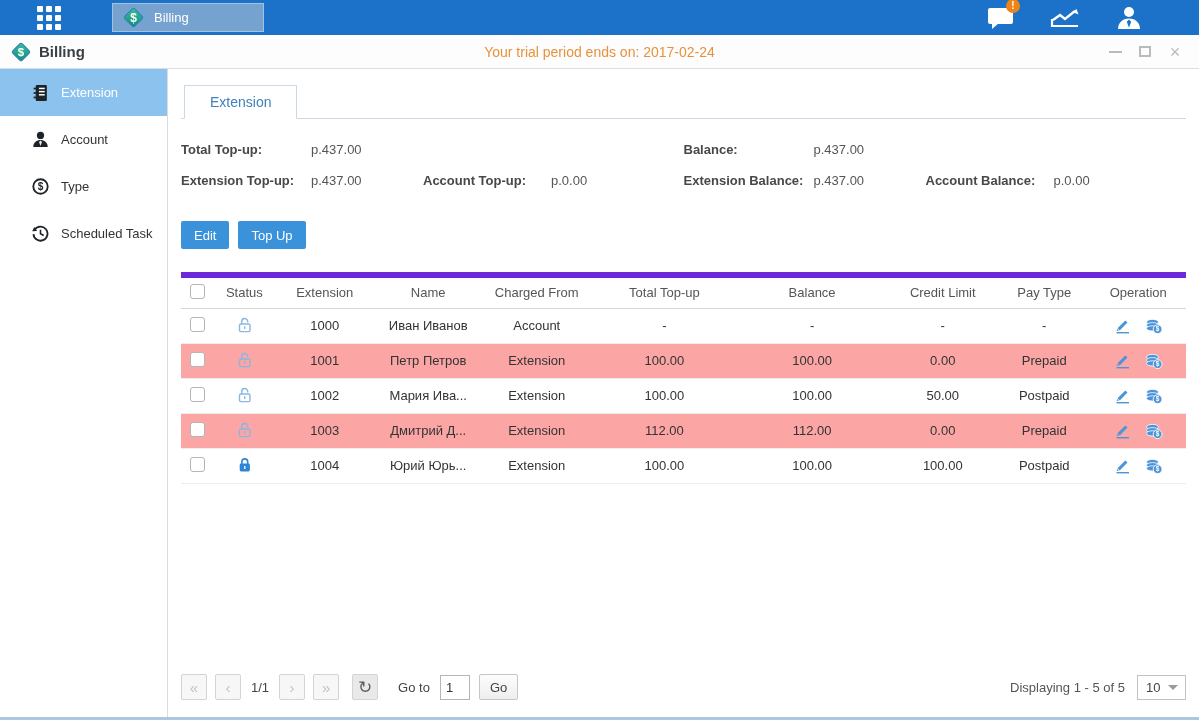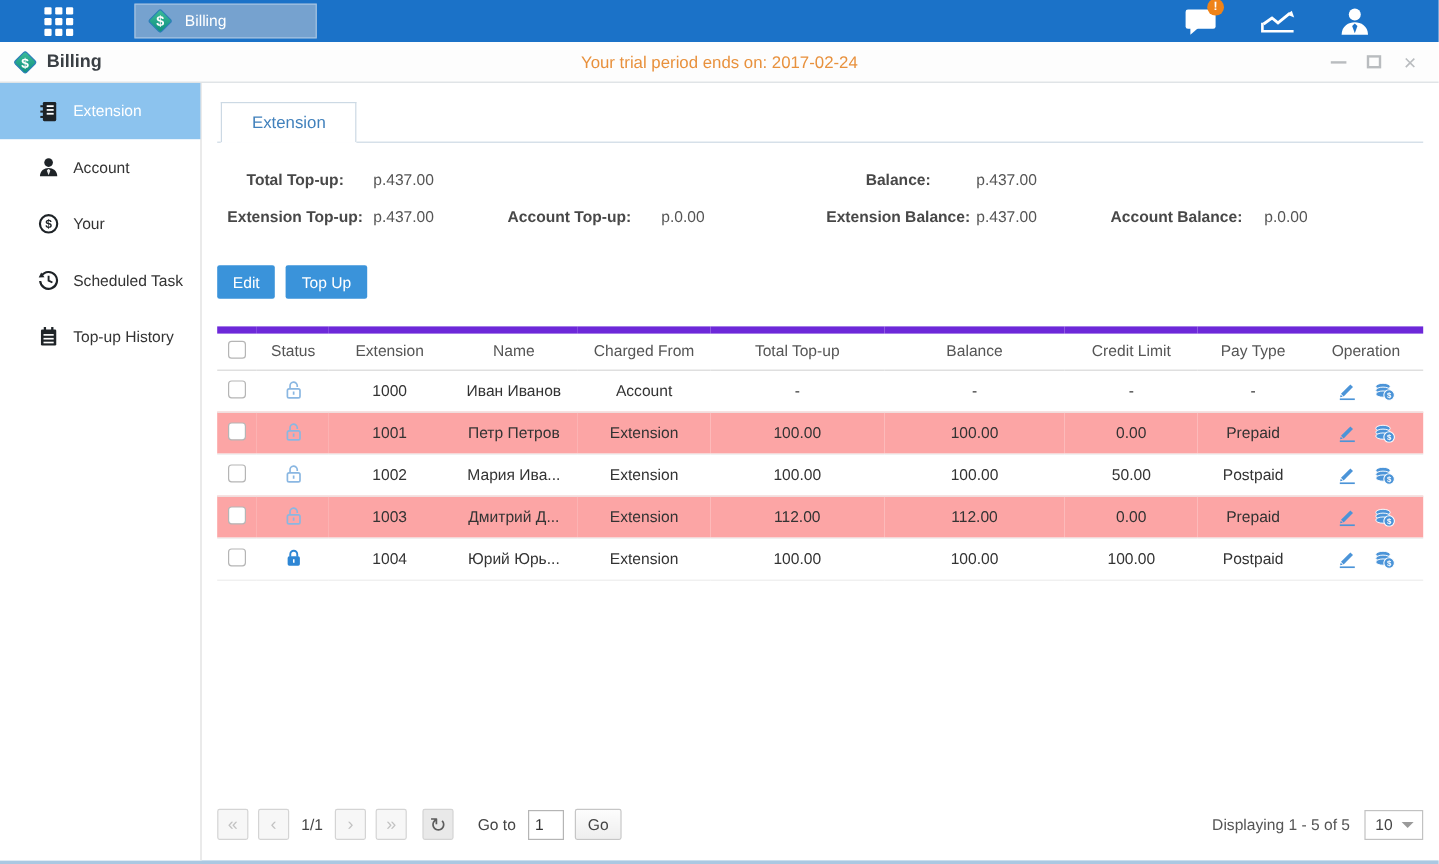--- a/index.html
+++ b/index.html
@@ -46,21 +46,21 @@
   .tab { height:34px; margin-bottom:-1px; background:#fff; border:1px solid #ccd9e4; border-bottom:1px solid #fff;
     color:#4181bc; font-size:14px; padding:0 25px; display:flex; align-items:center; margin-left:3px; cursor:pointer; }
 
   
   .summary { margin-top:22px; font-size:13px; }
   .sum-grid { display:flex; }
   .sum-col { width:50%; }
   .sum-row { display:flex; align-items:center; height:17px; margin-bottom:14px; }
   .sum-label { font-weight:bold; color:#484848; }
   .sum-val { color:#555; }
-  .w130 { width:130px;text-align:center; } .w112 { width:112px; } .w126 { width:128px; }
+  .w130 { width:130px; } .w112 { width:112px; } .w126 { width:128px; }
 
   
   .btn-row { display:flex; gap:9px; margin-top:18px; }
   .btn-blue { background:#3a93da; color:#fff; font-size:13px; border:none; border-radius:2px;
     padding:0 13px; height:28px; cursor:pointer; font-family:inherit;text-align:right; }
 
   
   .grid-table { margin-top:23px; width:100%; border-collapse:collapse; table-layout:fixed; font-size:13px; }
   .grid-table th { height:33px; font-weight:normal; color:#555; border-top:6px solid #6d28d9;
     border-bottom:1px solid #d8d8d8; text-align:center; }
@@ -227,47 +227,34 @@
       <span class="s-label">Account</span>
     </div>
 
     <div class="side-item">
       <span class="s-icon">
         <svg width="17" height="17" viewBox="0 0 16 16">
           <circle cx="8" cy="8" r="6.8" fill="none" stroke="#1e2327" stroke-width="1.7"></circle>
           <text x="8" y="11.6" font-size="9.5" font-weight="bold" fill="#1e2327" text-anchor="middle" font-family="Liberation Sans, sans-serif">$</text>
         </svg>
       </span>
-      <span class="s-label">Your</span>
+      <span class="s-label">Type</span>
     </div>
 
     <div class="side-item">
       <span class="s-icon">
         <svg width="17" height="17" viewBox="0 0 16 16" fill="none" stroke="#1e2327">
           <path d="M2.5 4.5 A6.6 6.6 0 1 1 1.4 8.6" stroke-width="1.7"></path>
           <polygon points="0.2,5.8 4.8,5.6 2.2,1.9" fill="#1e2327" stroke="none"></polygon>
           <polyline points="8,4.5 8,8.3 11,9.8" stroke-width="1.5"></polyline>
         </svg>
       </span>
       <span class="s-label">Scheduled Task</span>
     </div>
 
-    <div class="side-item">
-      <span class="s-icon">
-        <svg width="17" height="17" viewBox="0 0 16 16" fill="#1e2327">
-          <rect x="2" y="2.5" width="12" height="12.5" rx="1"></rect>
-          <rect x="4.2" y="0.5" width="1.8" height="3.4"></rect>
-          <rect x="10" y="0.5" width="1.8" height="3.4"></rect>
-          <rect x="4" y="6" width="8" height="1.3" fill="#fff"></rect>
-          <rect x="4" y="9" width="8" height="1.3" fill="#fff"></rect>
-          <rect x="4" y="12" width="8" height="1.3" fill="#fff"></rect>
-        </svg>
-      </span>
-      <span class="s-label">Top-up History</span>
-    </div>
 
 
   </div>
 
   <div class="content">
 
     <div class="tabstrip">
       <div class="tab">
         <span>Extension</span>
       </div>

